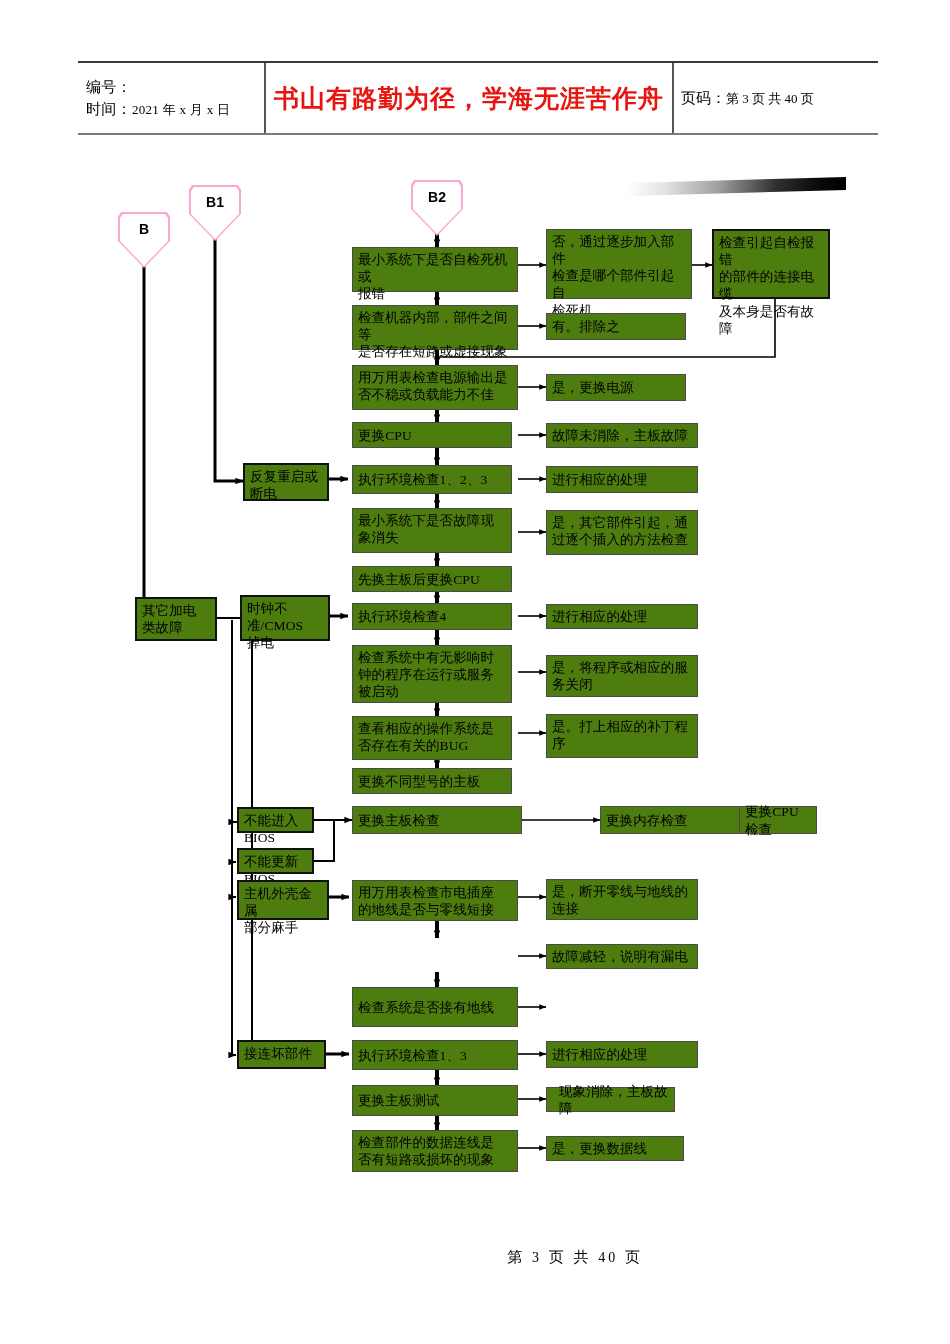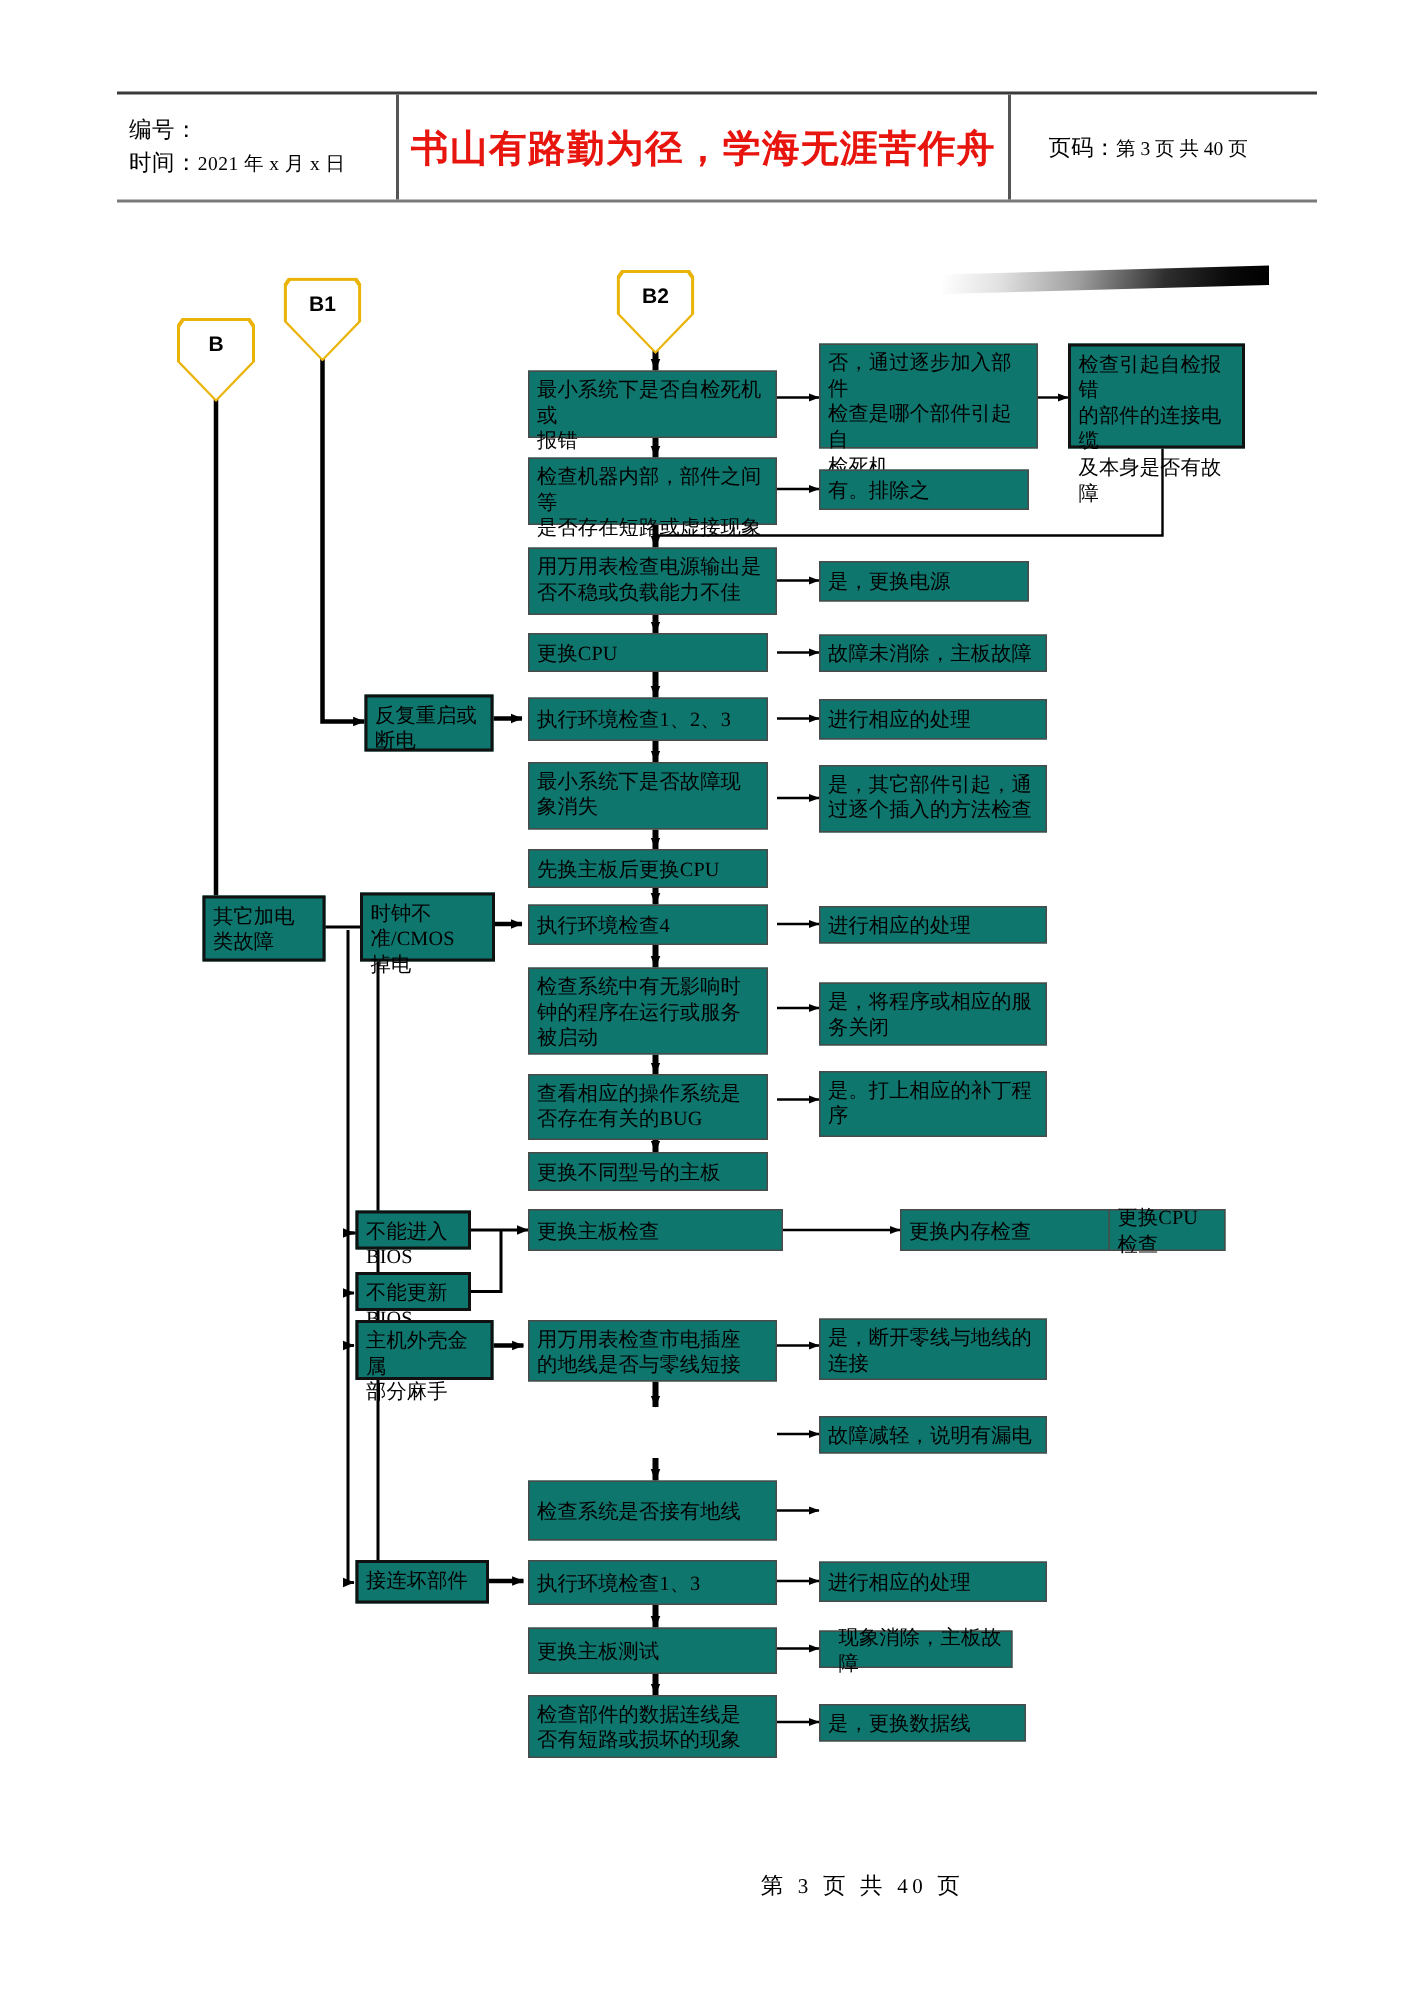--- a/index.html
+++ b/index.html
@@ -48,21 +48,21 @@
     border-right: 2px solid #555;
     align-items: center;
     justify-content: center;
     color: #e8150f;
     font-weight: bold;
     font-size: 25px;
     letter-spacing: 1px;
   }
   #hdr-right {
     width: 204px;
-    padding-left: 25px;
+    padding-left: 7px;
     font-size: 15px;
   }
   .sm { font-size: 13px; }
 
   
   #footer {
     position: absolute;
     left: 0;
     top: 1248px;
     width: 950px;
@@ -102,38 +102,38 @@
   #wires {
     position: absolute;
     left: 0; top: 0;
     width: 950px; height: 1344px;
   }
 
   
   .node {
     position: absolute;
     box-sizing: border-box;
-    background: #0f766e;
+    background: #4d7c0f;
     border: 1px solid #888;
     font-size: 13.5px;
     line-height: 1.27;
     padding: 3px 4px 2px 5px;
     letter-spacing: 0.1px;
     font-family: "Liberation Serif", "DejaVu Serif", serif;
   }
   .node.heavy { border: 2px solid #111; }
   .node.mid   { border: 1px solid #4a4a4a; }
   .node.vmid  { display: flex; align-items: center; }
 
   
   .conn {
     position: absolute;
     width: 52px;
     height: 56px;
-    background: #eab308;
+    background: #f9a8d4;
     -webkit-clip-path: polygon(6% 0, 94% 0, 100% 8%, 100% 52%, 50% 100%, 0 52%, 0 8%);
     clip-path: polygon(6% 0, 94% 0, 100% 8%, 100% 52%, 50% 100%, 0 52%, 0 8%);
   }
   .conn .inner {
     position: absolute;
     left: 2px; top: 2px;
     width: calc(100% - 4px);
     height: calc(100% - 4px);
     background: #fff;
     -webkit-clip-path: polygon(6% 0, 94% 0, 100% 8%, 100% 52%, 50% 100%, 0 52%, 0 8%);

